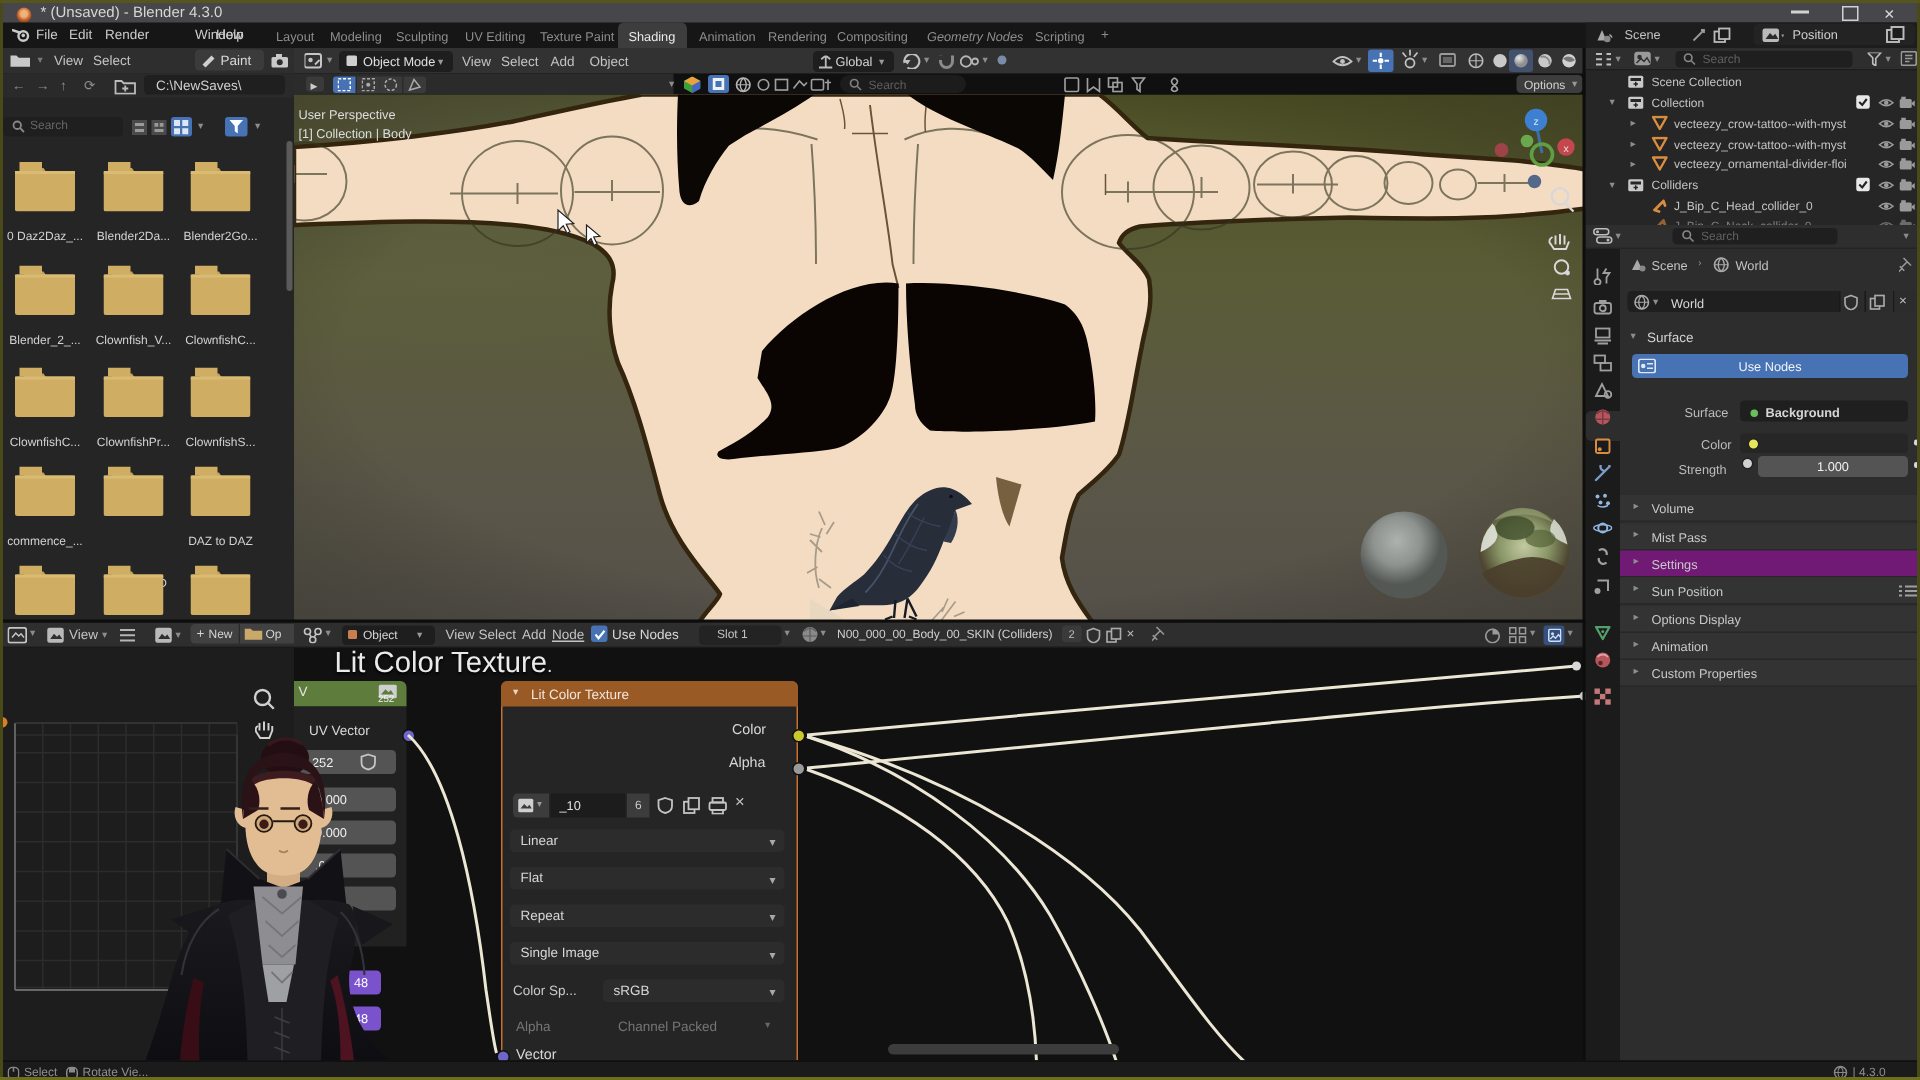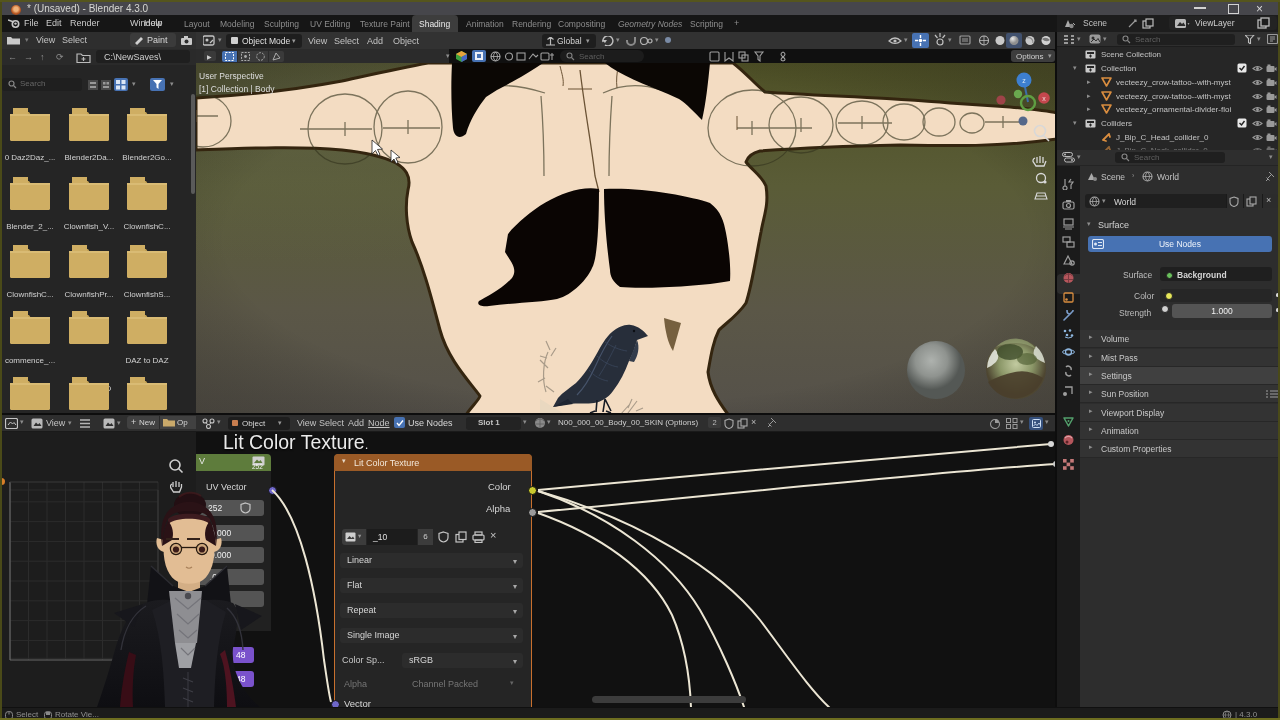--- a/index.html
+++ b/index.html
@@ -61,21 +61,21 @@
           <path d="M2,9 L9,2 M7,2 l2,0 0,2" stroke="#9a9a9a" stroke-width="1.2" fill="none"></path>
           <rect x="16" y="3" width="7" height="7" fill="none" stroke="#bbb" stroke-width="1.2"></rect>
           <rect x="19" y="1" width="7" height="7" fill="#1d1d1d" stroke="#bbb" stroke-width="1.2"></rect>
         </svg>
     <div class="abs" style="left:112px;top:1px;width:108px;height:14px;background:#232323;border-radius:3px;"></div>
     <svg class="abs" style="left:117px;top:3px;" width="16" height="11">
           <rect x="1" y="1" width="11" height="9" rx="1.5" fill="#b9b9b9"></rect>
           <path d="M3,8 l3-4 2,2 1.5-1.5 2,3.5 Z" fill="#2a2a2a"></path>
           <path d="M13.5,5 l2,0 -1,2 Z" fill="#999"></path>
         </svg>
-    <div class="abs txt" style="left:138px;top:3px;color:#d0d0d0;font-size:8.5px;">ViewLayer</div>
+    <div class="abs txt" style="left:138px;top:3px;color:#d0d0d0;font-size:8.5px;">Position</div>
     <svg class="abs" style="left:200px;top:2px;" width="14" height="12">
           <rect x="1" y="3" width="8" height="8" fill="none" stroke="#bbb" stroke-width="1.3"></rect>
           <rect x="4" y="1" width="8" height="8" fill="#1d1d1d" stroke="#bbb" stroke-width="1.3"></rect>
         </svg>
   </div>
 </div>
 
 <div class="abs" style="left:0;top:32px;width:196px;height:383px;background:#252525;">
 
   <div class="abs" style="left:0;top:0;width:196px;height:17px;background:#2e2e2e;border-bottom:1px solid #1a1a1a;">
@@ -936,34 +936,34 @@
   <div class="abs" style="left:115px;top:156px;width:100px;text-align:center;color:#f2f2f2;font-size:8.5px;">1.000</div>
   <div class="abs" style="left:218.5px;top:158px;width:3.5px;height:3.5px;border-radius:50%;background:#d8d8d8;"></div>
   <div class="abs" style="left:23px;top:180px;width:200px;height:17px;background:#333333;border-bottom:1.5px solid #272727;">
       <div class="abs dim" style="left:9px;top:3px;font-size:7px;">▸</div>
       <div class="abs txt" style="left:21px;top:3.5px;font-size:8.5px;color:#c9c9c9;">Volume</div>
     </div>
     <div class="abs" style="left:23px;top:199px;width:200px;height:17px;background:#333333;border-bottom:1.5px solid #272727;">
       <div class="abs dim" style="left:9px;top:3px;font-size:7px;">▸</div>
       <div class="abs txt" style="left:21px;top:3.5px;font-size:8.5px;color:#c9c9c9;">Mist Pass</div>
     </div>
-    <div class="abs" style="left:23px;top:217px;width:200px;height:17px;background:#404040;border-bottom:1.5px solid #272727;">
+    <div class="abs" style="left:23px;top:217px;width:200px;height:17px;background:#701a75;border-bottom:1.5px solid #272727;">
       <div class="abs dim" style="left:9px;top:3px;font-size:7px;">▸</div>
       <div class="abs txt" style="left:21px;top:3.5px;font-size:8.5px;color:#c9c9c9;">Settings</div>
     </div>
     <div class="abs" style="left:23px;top:235px;width:200px;height:17px;background:#333333;border-bottom:1.5px solid #272727;">
       <div class="abs dim" style="left:9px;top:3px;font-size:7px;">▸</div>
       <div class="abs txt" style="left:21px;top:3.5px;font-size:8.5px;color:#c9c9c9;">Sun Position</div>
         <svg class="abs" style="left:185px;top:4px;" width="14" height="10">
           <path d="M1,2 h2 M1,5 h2 M1,8 h2 M5,2 h8 M5,5 h8 M5,8 h8" stroke="#9f9f9f" stroke-width="1.2"></path>
         </svg>
     </div>
     <div class="abs" style="left:23px;top:254px;width:200px;height:17px;background:#333333;border-bottom:1.5px solid #272727;">
       <div class="abs dim" style="left:9px;top:3px;font-size:7px;">▸</div>
-      <div class="abs txt" style="left:21px;top:3.5px;font-size:8.5px;color:#c9c9c9;">Viewport Display</div>
+      <div class="abs txt" style="left:21px;top:3.5px;font-size:8.5px;color:#c9c9c9;">Options Display</div>
     </div>
     <div class="abs" style="left:23px;top:272px;width:200px;height:17px;background:#333333;border-bottom:1.5px solid #272727;">
       <div class="abs dim" style="left:9px;top:3px;font-size:7px;">▸</div>
       <div class="abs txt" style="left:21px;top:3.5px;font-size:8.5px;color:#c9c9c9;">Animation</div>
     </div>
     <div class="abs" style="left:23px;top:290px;width:200px;height:17px;background:#333333;border-bottom:1.5px solid #272727;text-align:right;">
       <div class="abs dim" style="left:9px;top:3px;font-size:7px;">▸</div>
       <div class="abs txt" style="left:21px;top:3.5px;font-size:8.5px;color:#c9c9c9;">Custom Properties</div>
     </div>
 </div>
@@ -1048,28 +1048,28 @@
     <div class="abs txt" style="left:101px;top:3px;">View</div>
     <div class="abs txt" style="left:123px;top:3px;">Select</div>
     <div class="abs txt" style="left:152px;top:3px;">Add</div>
     <div class="abs txt" style="left:172px;top:3px;text-decoration:underline;">Node</div>
     <div class="abs" style="left:198px;top:2px;width:11px;height:11px;background:#4772b3;border-radius:2px;"></div>
     <svg class="abs" style="left:200px;top:4px;" width="8" height="8">
           <path d="M1,4 l2,2.5 4,-5" stroke="#fff" stroke-width="1.4" fill="none"></path>
         </svg>
     <div class="abs txt" style="left:212px;top:3px;color:#d8d8d8;">Use Nodes</div>
     <div class="abs" style="left:270px;top:1.5px;width:55px;height:13px;background:#232323;border-radius:3px;"></div>
-    <div class="abs txt" style="left:282px;top:3px;font-size:8px;font-weight:bold;">Slot 1</div>
+    <div class="abs txt" style="left:282px;top:3px;font-size:8px;">Slot 1</div>
     <div class="abs dim" style="left:327px;top:3px;font-size:7px;">▾</div>
     <svg class="abs" style="left:338px;top:2px;" width="12" height="12">
           <circle cx="6" cy="6" r="5" fill="#8a8a8a"></circle>
           <path d="M2,4 a5,5 0 0 1 8,0 M6,1 v10 M1.5,7 h9" stroke="#5a5a5a" stroke-width="0.8" fill="none"></path>
         </svg>
     <div class="abs dim" style="left:351px;top:3px;font-size:7px;">▾</div>
-    <div class="abs txt" style="left:362px;top:3px;font-size:8px;color:#cfcfcf;">N00_000_00_Body_00_SKIN (Options)</div>
+    <div class="abs txt" style="left:362px;top:3px;font-size:8px;color:#cfcfcf;">N00_000_00_Body_00_SKIN (Colliders)</div>
     <div class="abs" style="left:512px;top:2px;width:13px;height:11px;background:#3a3a3a;border-radius:2px;text-align:center;color:#bbb;font-size:7.5px;line-height:11px;">2</div>
     <svg class="abs" style="left:528px;top:2.5px;" width="10" height="11">
           <path d="M5,1 L9,2.5 V6 C9,8.5 7,10 5,10.5 C3,10 1,8.5 1,6 V2.5 Z" fill="none" stroke="#aaa" stroke-width="1.1"></path>
         </svg>
     <svg class="abs" style="left:541px;top:2.5px;" width="11" height="11">
           <rect x="1" y="3" width="6" height="7" fill="none" stroke="#aaa" stroke-width="1.1"></rect>
           <rect x="4" y="1" width="6" height="7" fill="#2e2e2e" stroke="#aaa" stroke-width="1.1"></rect>
         </svg>
     <div class="abs" style="left:555px;top:1.5px;color:#bbb;font-size:9px;">×</div>
     <svg class="abs" style="left:572px;top:2px;" width="11" height="12">

